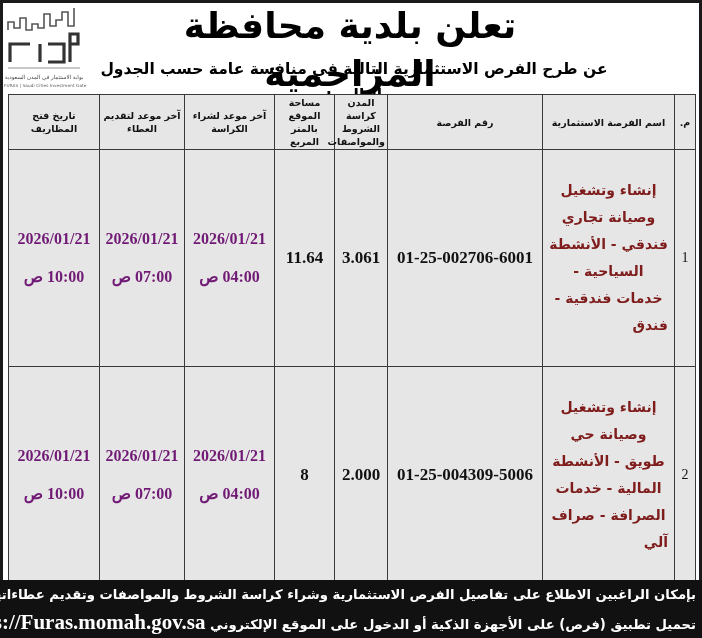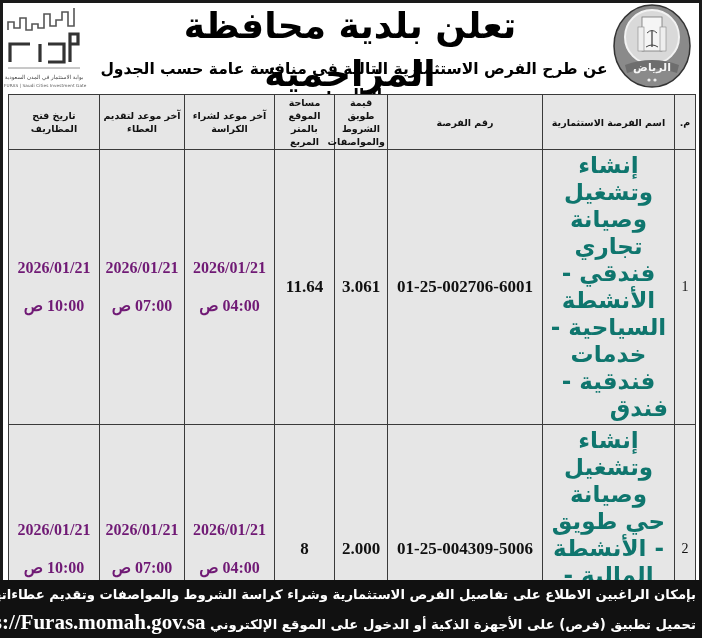--- a/index.html
+++ b/index.html
@@ -55,22 +55,22 @@
       border: 1.5px solid #3a3a3a; text-align: center; vertical-align: middle;
     }
     table.opps th {
       height: 50px; font-size: 9.5px; font-weight: bold; line-height: 13px;
       color: #111; padding: 1px 2px; background: #e6e6e6; margin-top: 20px;
     }
     table.opps td { padding: 2px 3px; }
     .cell-idx { font-family: "Liberation Serif", serif; font-size: 14px; }
     .cell-name {
       direction: rtl; text-align: justify; text-align-last: justify;
-      font-weight: bold; font-size: 23px; line-height: 27px;
-      padding: 2px 6px !important; color: #0f766e;
+      font-weight: bold; font-size: 14px; line-height: 27px;
+      padding: 2px 6px !important; color: #7f1d1d;
     }
     .cell-num {
       font-family: "Liberation Serif", serif; font-weight: bold;
       font-size: 17px; color: #111; direction: ltr; white-space: nowrap; margin-left: 16px;
     }
     .cell-date {
       font-family: "Liberation Serif", serif; font-weight: bold;
       font-size: 16px; line-height: 22px; color: #701a75;
     }
     .cell-date .d { display: block; direction: ltr; }
@@ -109,59 +109,40 @@
       <path d="M6,58 L6,40 L26,40 M36,58 L36,40 M44,40 L60,40 L60,58 L44,58 M66,40 L66,30 L74,30 L74,40 L66,40 M66,40 L66,58" fill="none" stroke="#333" stroke-width="3.2"></path>
       <line x1="4" y1="64" x2="76" y2="64" stroke="#777" stroke-width="0.8"></line>
     </svg>
     <div class="furas-tagline-ar">بوابة الاستثمار في المدن السعودية</div>
     <div class="furas-tagline-en">FURAS | Saudi Cities Investment Gate</div>
   </div>
 
   <div class="title">تعلن بلدية محافظة المزاحمية</div>
   <div class="subtitle">عن طرح الفرص الاستثمارية التالية في منافسة عامة حسب الجدول التالي :</div>
 
-  <div class="riyadh-emblem">
-    <svg width="82" height="86" viewBox="0 0 82 86">
-      <ellipse cx="41" cy="43" rx="38" ry="41" fill="#8a8a8a" stroke="#333" stroke-width="1.5"></ellipse>
-      <circle cx="41" cy="34" r="27" fill="#d9d9d9" stroke="#f2f2f2" stroke-width="2"></circle>
-
-      <rect x="31" y="14" width="20" height="34" fill="#f5f5f5" stroke="#777" stroke-width="0.8"></rect>
-      <rect x="27" y="24" width="6" height="24" fill="#eee" stroke="#888" stroke-width="0.6"></rect>
-      <rect x="49" y="24" width="6" height="24" fill="#eee" stroke="#888" stroke-width="0.6"></rect>
-
-      <line x1="41" y1="28" x2="41" y2="44" stroke="#444" stroke-width="1.3"></line>
-      <path d="M36,30 Q41,25 46,30" fill="none" stroke="#444" stroke-width="1"></path>
-      <path d="M35,44 Q41,40 47,44" fill="none" stroke="#444" stroke-width="1"></path>
-
-      <path d="M14,62 Q41,52 68,62 L66,70 Q41,62 16,70 Z" fill="#6e6e6e"></path>
-      <circle cx="38" cy="77" r="1.6" fill="#eee"></circle>
-      <circle cx="44" cy="77" r="1.6" fill="#eee"></circle>
-      <text x="41" y="68" text-anchor="middle" font-family="DejaVu Sans, sans-serif" font-size="11" font-weight="bold" fill="#f5f5f5" direction="rtl">الرياض</text>
-    </svg>
-  </div>
 </div>
 
 <div class="table-wrap">
   <table class="opps">
     <colgroup>
       <col style="width:21px">
       <col style="width:132px">
       <col style="width:155px">
       <col style="width:53px">
       <col style="width:60px">
       <col style="width:90px">
       <col style="width:85px">
       <col style="width:91px">
     </colgroup>
     <thead>
       <tr>
         <th>م.</th>
         <th>اسم الفرصة الاستثمارية</th>
         <th>رقم الفرصة</th>
-        <th>قيمة طويق الشروط والمواصفات</th>
+        <th>المدن كراسة الشروط والمواصفات</th>
         <th>مساحة الموقع بالمتر المربع</th>
         <th>آخر موعد لشراء الكراسة</th>
         <th>آخر موعد لتقديم العطاء</th>
         <th>تاريخ فتح المظاريف</th>
       </tr>
     </thead>
     <tbody>
       <tr style="height:217px">
         <td class="cell-idx">1</td>
         <td class="cell-name">إنشاء وتشغيل وصيانة تجاري فندقي - الأنشطة السياحية - خدمات فندقية - فندق</td>

